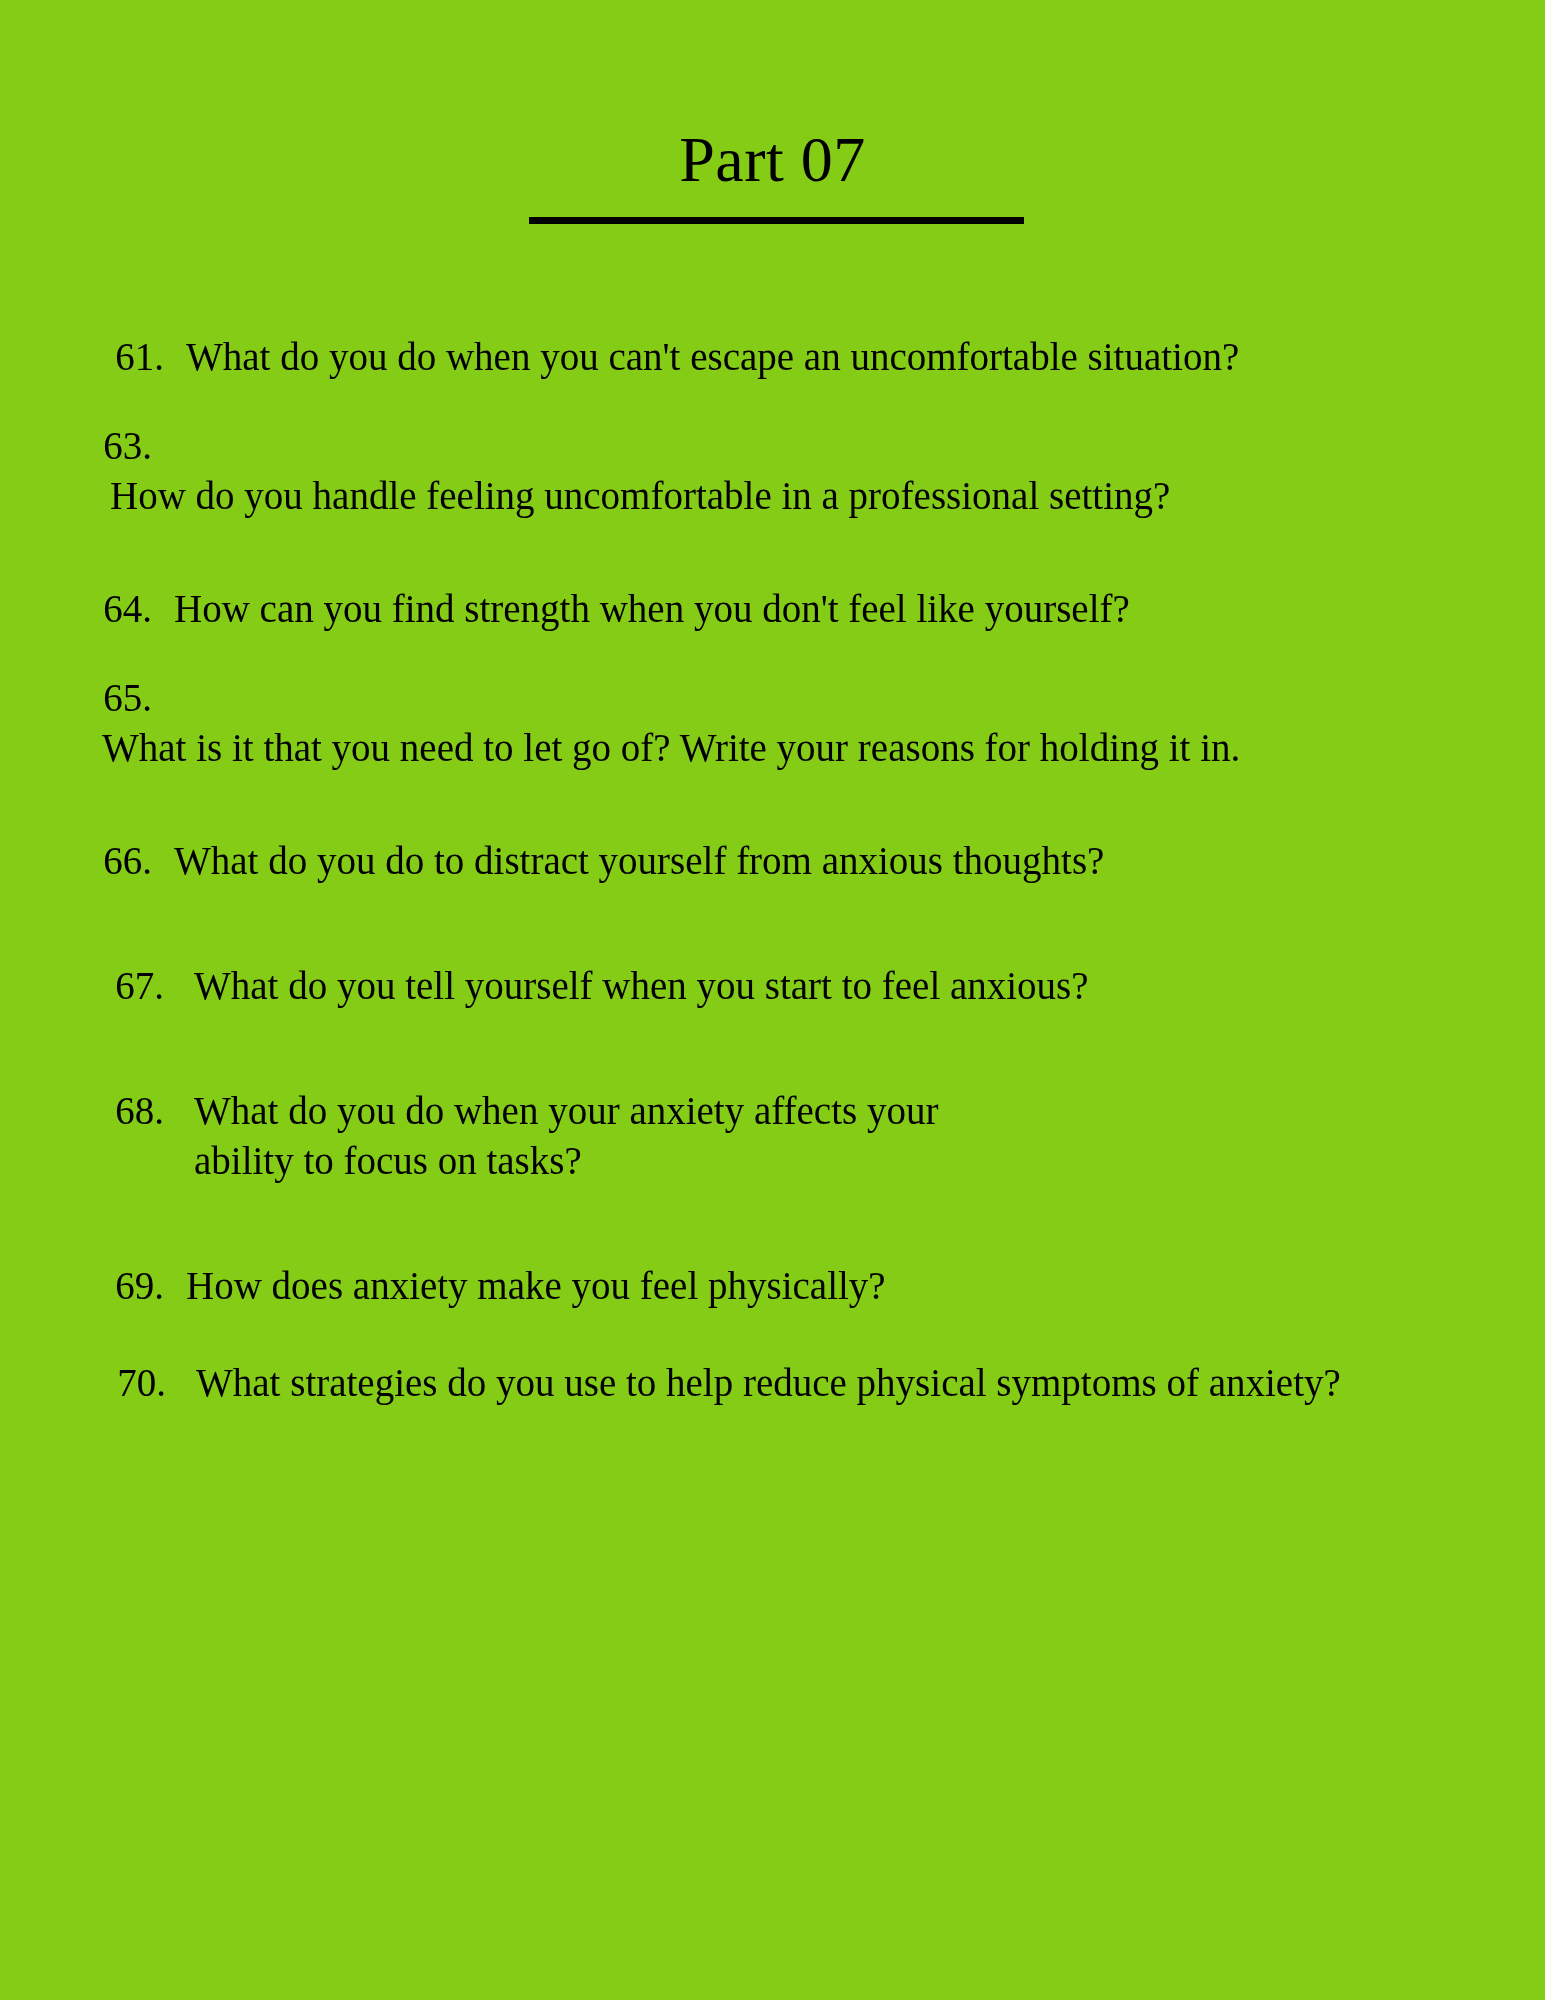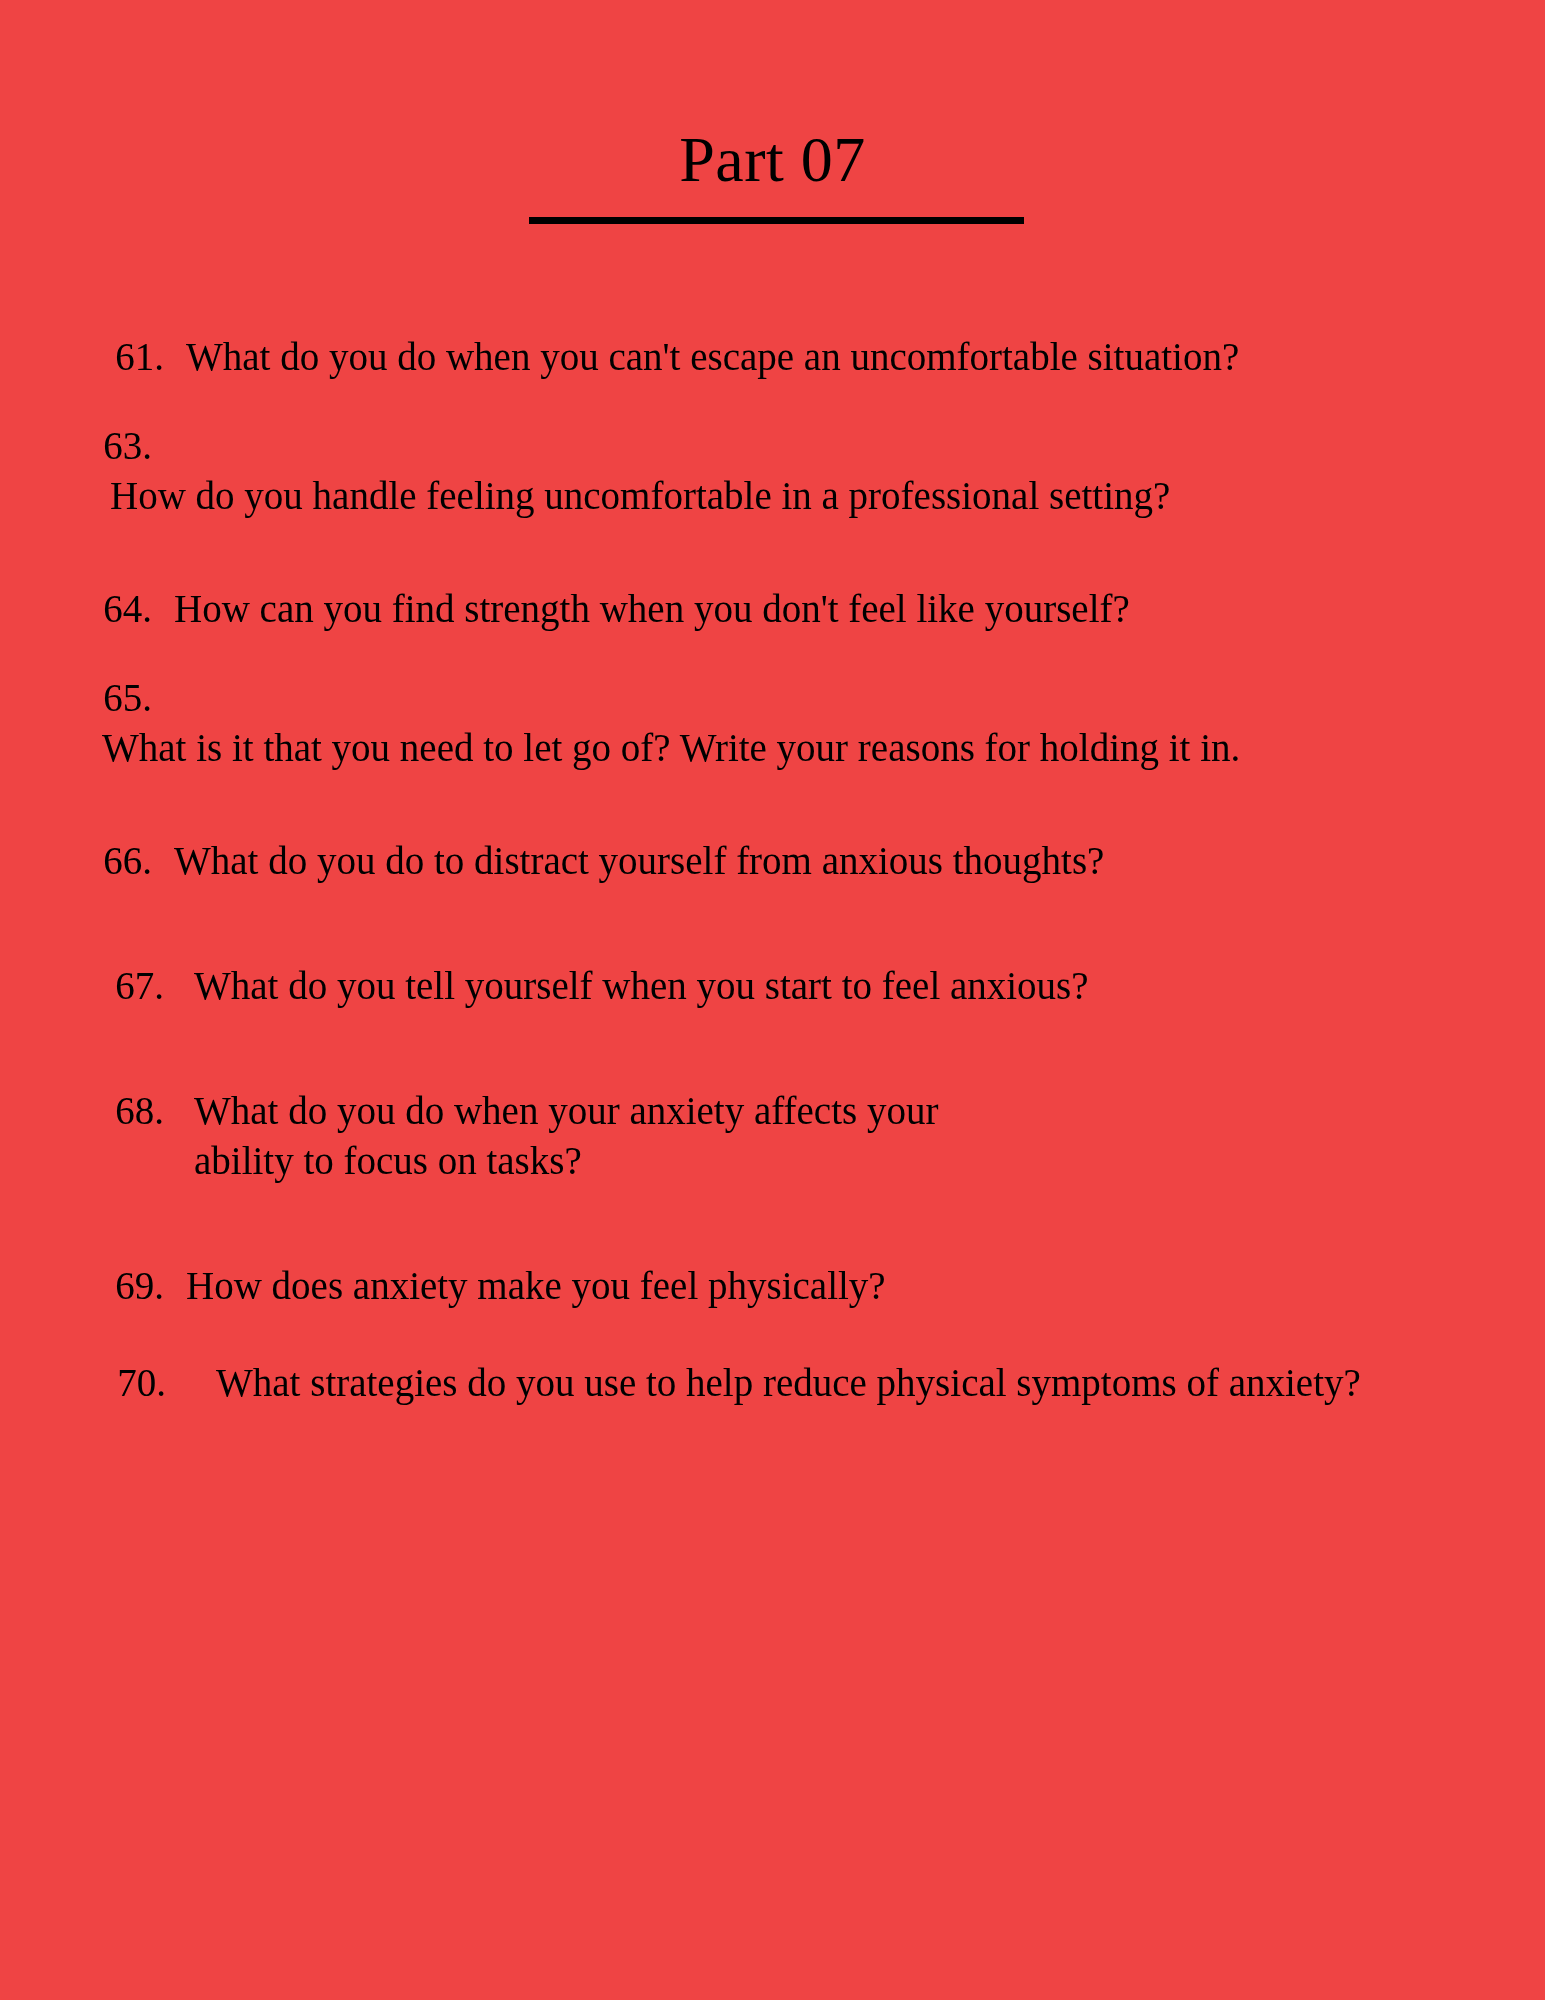--- a/index.html
+++ b/index.html
@@ -12,21 +12,21 @@
     height: 2000px;
     position: relative;
     font-family: "Liberation Serif", "DejaVu Serif", serif;
     color: #000000;
     overflow: hidden;
   }
 
   .page {
     position: absolute;
     inset: 0;
-    background: #ef4444;
+    background: #84cc16;
   }
 
   
   .header {
     position: absolute;
     top: 128px;
     left: 0;
     width: 100%;
     text-align: center;
   }
@@ -77,21 +77,21 @@
   .q-text {
     flex: 1 1 auto;
     padding-left: 22px;
     padding-right: 100px;
     white-space: pre-line;
   }
 
   
   .ind-0  { margin-left: 84px; }
   .ind-1  { margin-left: 72px; }
-  .ind-2  { margin-left: 86px; gap: 20px; }
+  .ind-2  { margin-left: 86px; }
 
   .gap-s { margin-top: 38px; flex-direction: column; }
   .gap-m { margin-top: 46px; }
   .gap-l { margin-top: 62px; }
   .gap-xl{ margin-top: 74px; }
 
   .pad-extra .q-text { padding-left: 30px; }
 </style>
 </head>
 <body>

